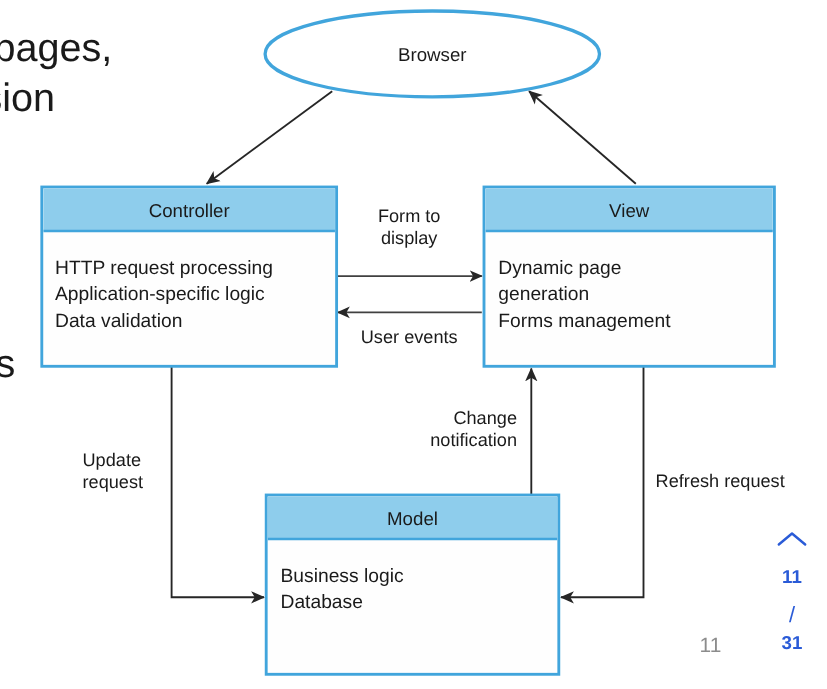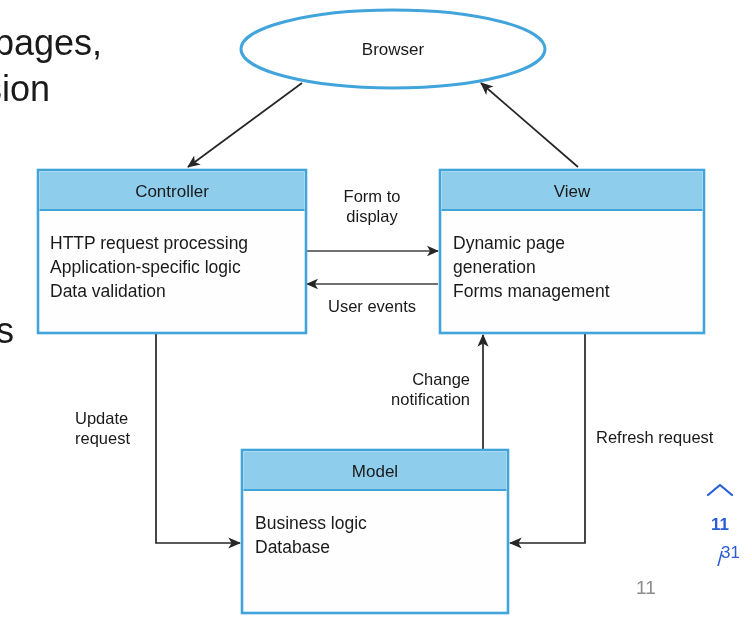--- a/index.html
+++ b/index.html
@@ -59,25 +59,25 @@
     left: 700px;
     top: 548px;
     width: 40px;
     text-align: center;
     font-size: 20px;
     color: #2a5bd7;
   }
   #nav-total {
     position: absolute;
     left: 700px;
-    top: 543px;
+    top: 575px;
     width: 40px;
-    text-align: right;
+    text-align: center;
     font-size: 17px;
-    font-weight: normal;
+    font-weight: bold;
     color: #2a5bd7;
   }
   #slide-number {
     position: absolute;
     left: 636px;
     top: 577px;
     font-size: 19px;
     color: #8c8c8c;
     font-family: "Liberation Sans", sans-serif;
   }

